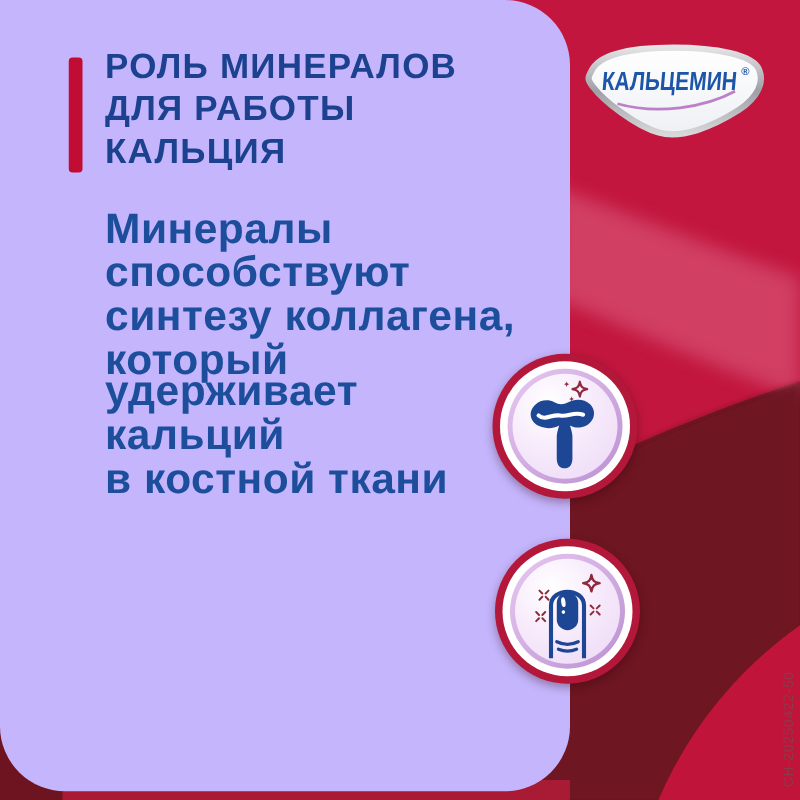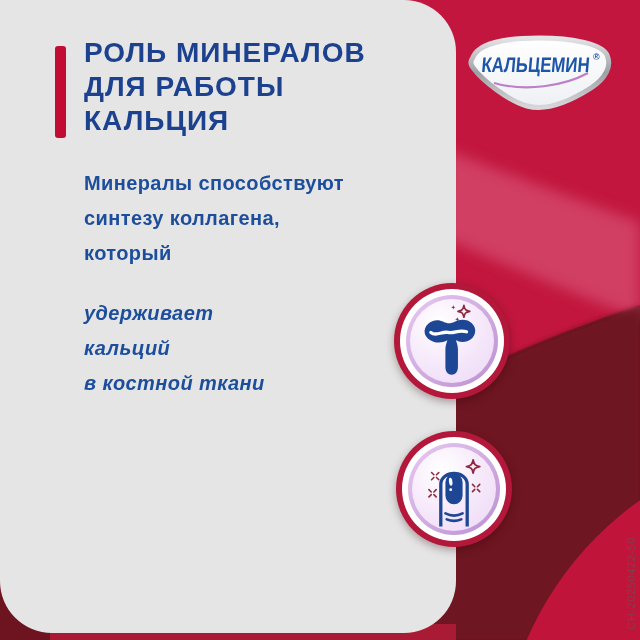--- a/index.html
+++ b/index.html
@@ -4,38 +4,38 @@
 <style>
   html,body{margin:0;padding:0;background:#2a2a2a;}
   .stage{
     position:relative;width:640px;height:640px;overflow:hidden;
     font-family:"Liberation Sans",sans-serif;
     background:#6e1421;
   }
   .bg{position:absolute;inset:0;z-index:0;}
   .card{
     position:absolute;left:0;top:0;width:456px;height:633px;
-    background:#e5e5e5;border-radius:0 52px 52px 52px;z-index:1;
+    background:#c4b5fd;border-radius:0 52px 52px 52px;z-index:1;
   }
   .accent-bar{
     position:absolute;left:55px;top:46px;width:11px;height:92px;
     border-radius:3px;background:#c10d33;
   }
   .page-title{
     position:absolute;left:84px;top:36px;width:350px;
     font-size:28px;line-height:34px;font-weight:700;letter-spacing:1px;
     color:#1b418f;white-space:pre-line;margin:0;
   }
   .body-text{
     position:absolute;left:84px;width:370px;
-    font-size:20px;line-height:35px;font-weight:700;letter-spacing:.4px;
+    font-size:34px;line-height:35px;font-weight:700;letter-spacing:.4px;
     color:#1d4e9c;white-space:pre-line;
   }
   .intro{top:166px;}
-  .point-1{top:296px;font-style:italic;}
+  .point-1{top:296px;}
   .point-2{top:438px;}
   .badge{
     position:absolute;width:116px;height:116px;border-radius:50%;
     background:#b3173a;display:flex;align-items:center;justify-content:center;
     z-index:2;box-shadow:0 3px 8px rgba(50,0,10,.35);
   }
   .badge-1{left:394px;top:283px;}
   .badge-2{left:396px;top:431px;}
   .b-white{
     width:104px;height:104px;border-radius:50%;background:#ffffff;

